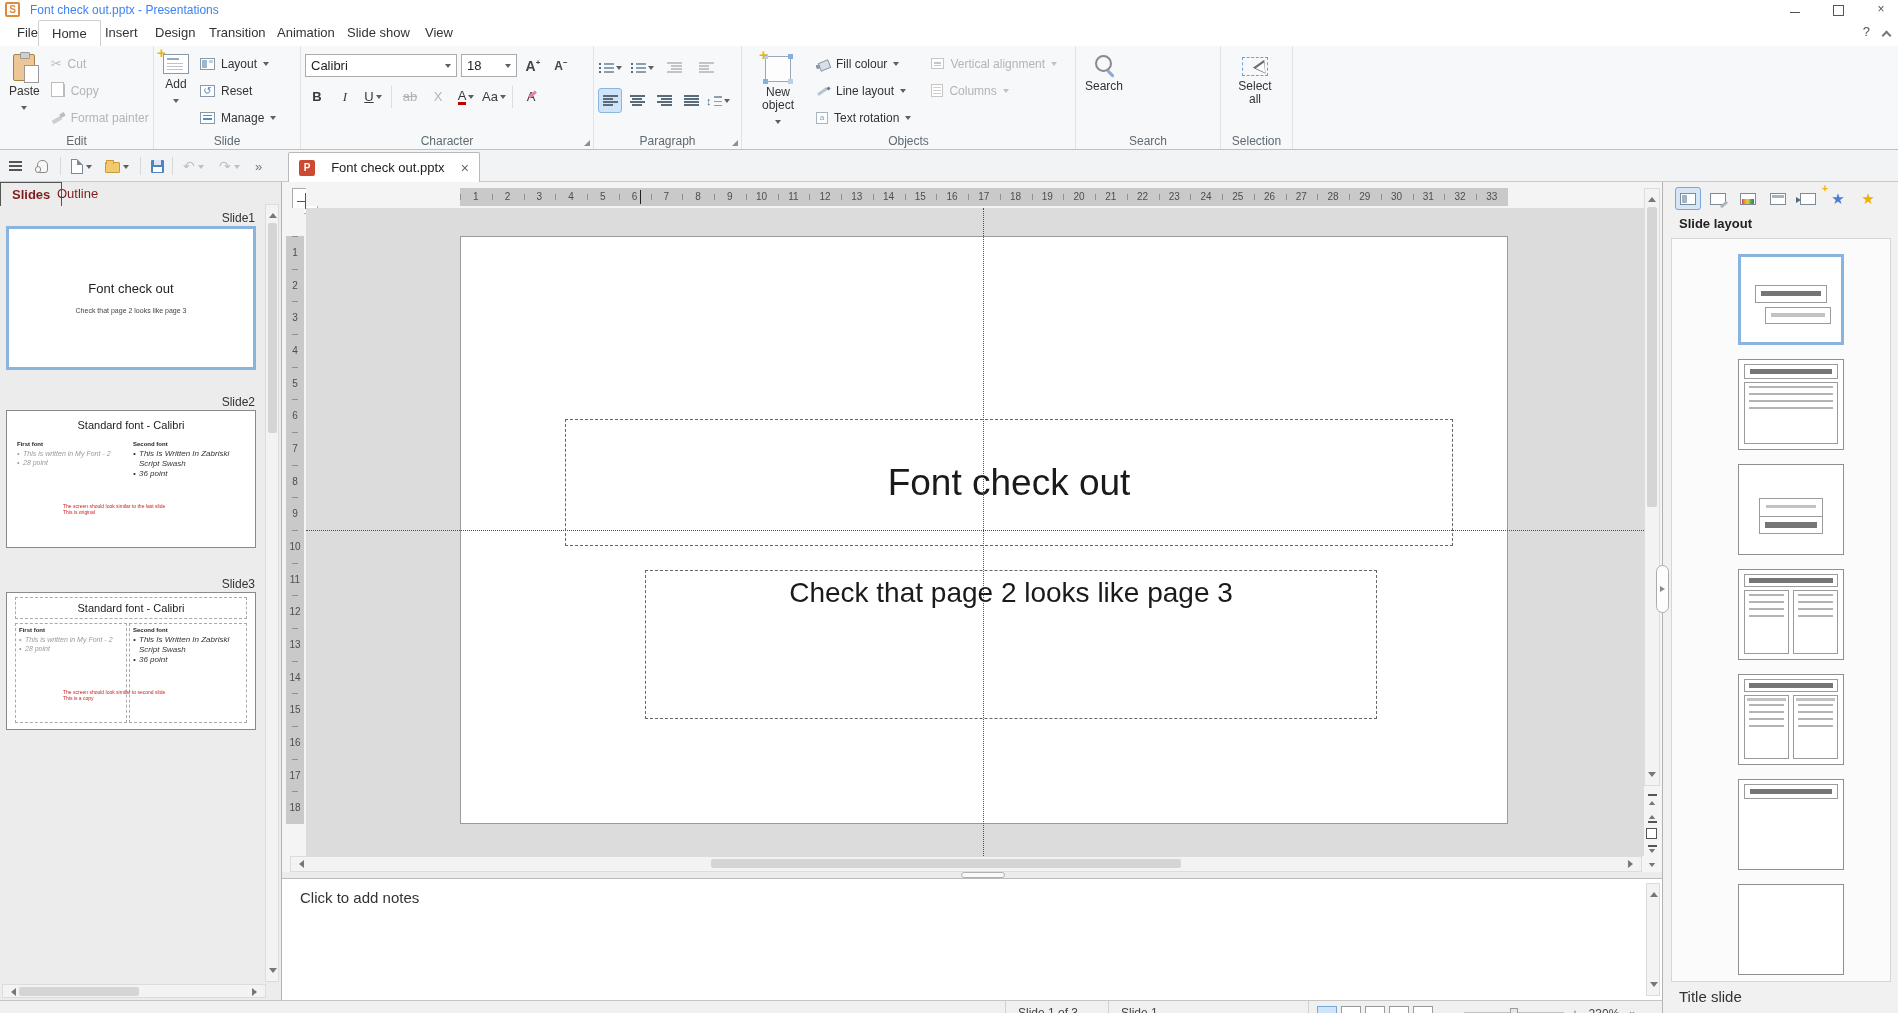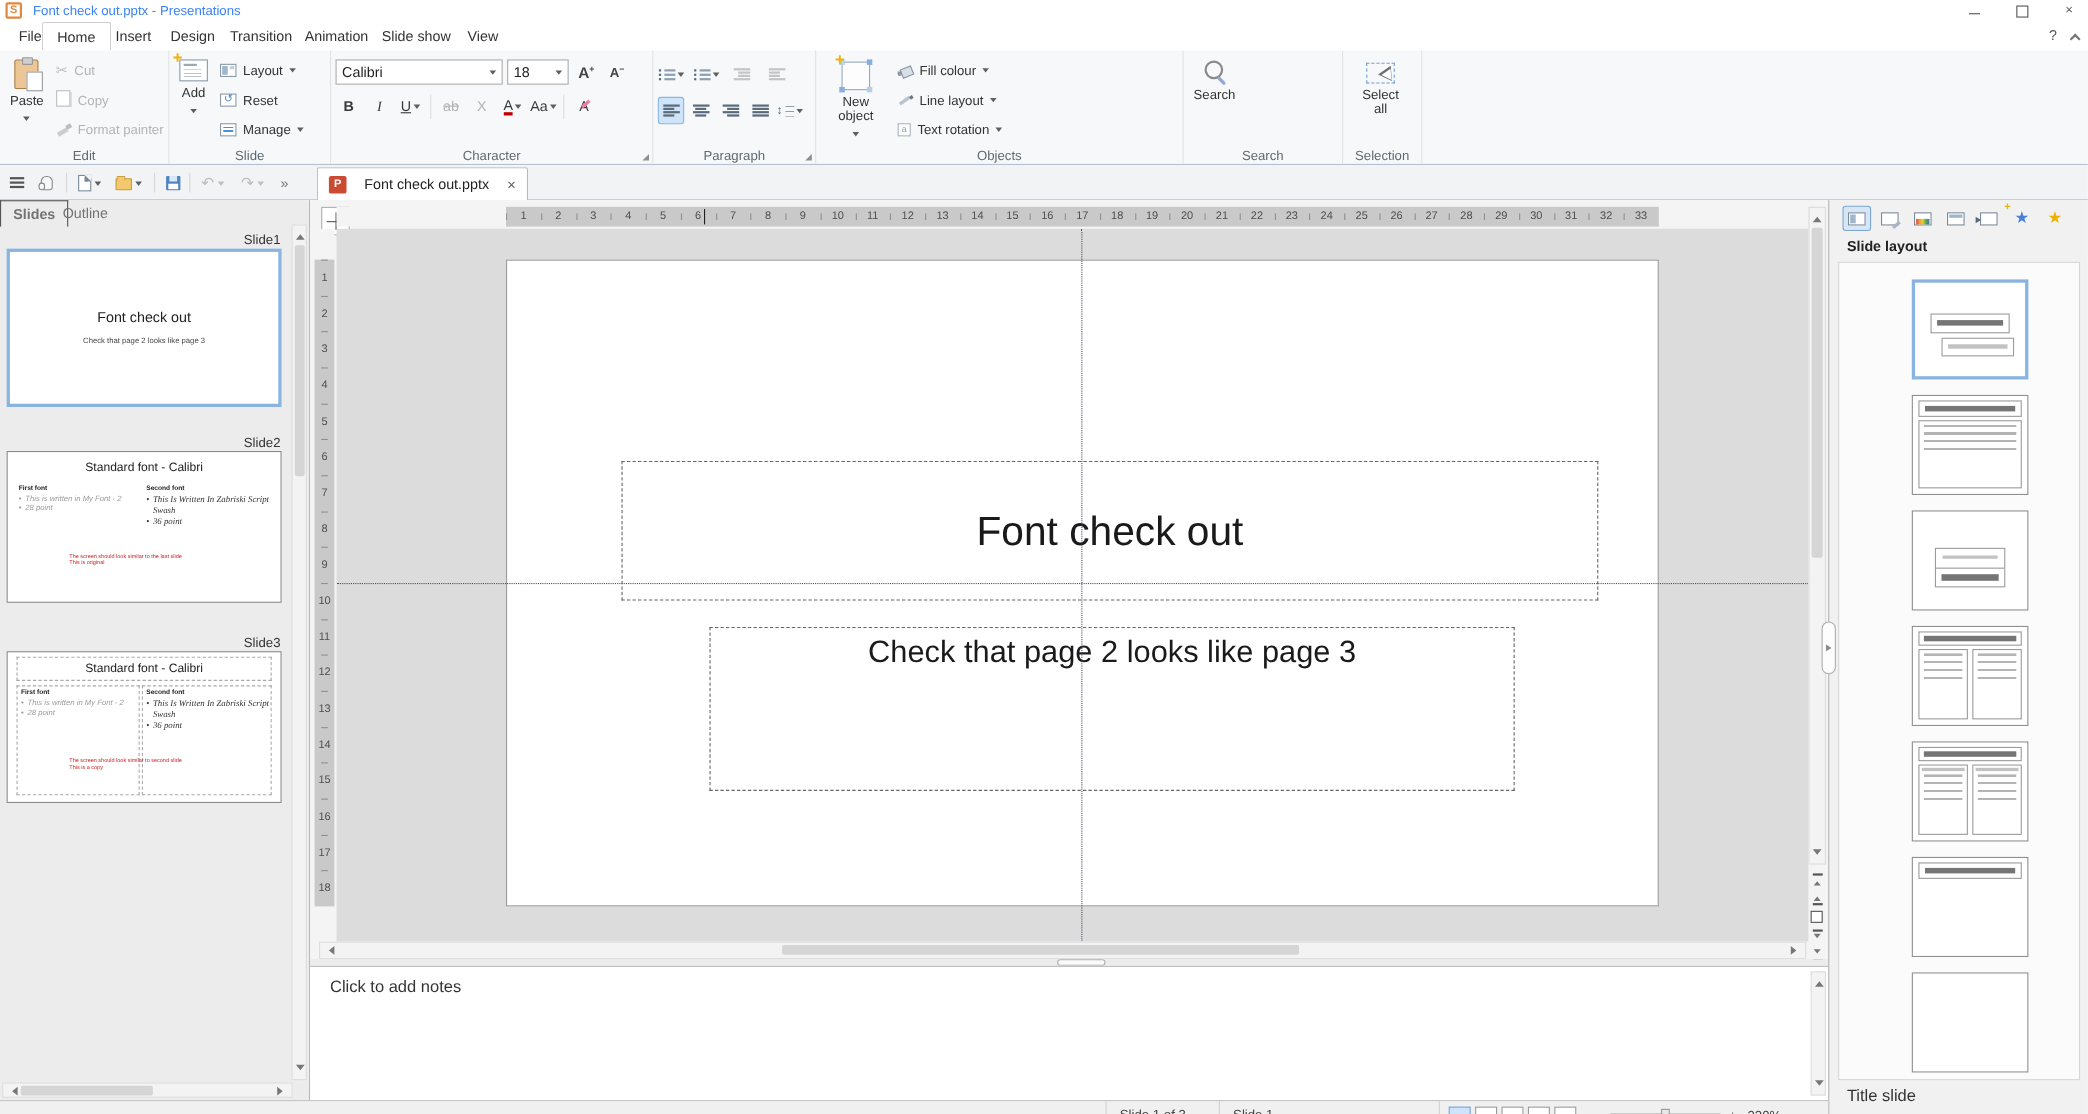--- a/index.html
+++ b/index.html
@@ -136,32 +136,32 @@
   .i-arrow { font-size:14px; color:#bdbdbd; line-height:14px;}
   .qsep { position:absolute; top:7px; width:1px; height:18px; background:#d7d7d7; }
   #doc-tab { position:absolute; left:288px; top:2px; width:192px; height:30px; background:#fff;
     border:1px solid #b9b9b9; border-bottom:none; border-radius:2px 2px 0 0; display:flex; align-items:center; gap:8px; padding:0 10px; }
   .i-ppt { width:16px; height:16px; background:#cb4b32; border-radius:2px; color:#fff; font-size:10px; font-weight:bold; text-align:center; line-height:16px; }
   #doc-tab-label { font-size:13px; color:#222; flex:1; text-align:center;}
   .x-close { color:#666; font-size:14px; line-height:14px; }
 
   
   #left-panel { position:absolute; left:0; top:182px; width:282px; height:818px; background:#ececec; border-right:1px solid #b3b3b3; }
-  .ptab { position:absolute; top:0; height:24px; line-height:23px; padding:0 11px; font-size:13px; color:#737373; }
+  .ptab { position:absolute; top:0; height:24px; line-height:23px; padding:0 11px; font-size:13px; color:#7f1d1d; }
   .ptab.active { font-weight:bold; border:1px solid #555; border-bottom:none; background:#ececec; }
   .thumb-label { position:absolute; right:26px; font-size:12px; color:#333; }
   .thumb { position:absolute; left:6px; width:250px; background:#fff; border:1px solid #8a8a8a; }
   .thumb.sel { border:3px solid #8ab4e0; }
   .t-title { position:absolute; left:0; right:0; text-align:center; color:#222; }
   .t-sub { position:absolute; left:0; right:0; text-align:center; color:#444; }
   .mini-head { font-size:6px; font-weight:bold; color:#222; margin-bottom:2px;}
   .mini-li { position:relative; padding-left:6px; }
   .mini-li::before { content:"•"; position:absolute; left:0; top:0; }
   .hand-font { font-style:italic; color:#9a9a9a; font-size:7px; line-height:9px;}
-  .script-font { font-family:Liberation Serif, serif; font-style:italic; color:#333; font-size:8px; line-height:10px;}
+  .script-font { font-family:Liberation Sans, sans-serif; font-style:italic; color:#333; font-size:8px; line-height:10px;}
   .red-note { font-size:5px; line-height:6px; color:#cc2222; }
   .ph { position:absolute; border:1px dashed #aaa; }
   .pscroll { position:absolute; background:#f3f3f3; border:1px solid #dcdcdc; }
   .tri { width:0; height:0; display:inline-block; }
   .tri.up { border:4px solid transparent; border-bottom:5px solid #777; }
   .tri.down { border:4px solid transparent; border-top:5px solid #777; }
   .tri.left { border:4px solid transparent; border-right:5px solid #777; }
   .tri.right { border:4px solid transparent; border-left:5px solid #777; }
   .sb-thumb { position:absolute; background:#d5d5d5; border-radius:2px;}
 
@@ -471,20 +471,32 @@
         <span class="ic i-pencil"></span>
         <span>Line layout</span>
           <span class="crt"></span>
         </div>
       <div class="btn-sm">
         <span class="ic i-textrot">a</span>
         <span>Text rotation</span>
           <span class="crt"></span>
         </div>
     </div>
+    <div class="col" style="margin-left:10px;">
+      <div class="btn-sm dis">
+        <span class="ic i-valign"></span>
+        <span>Vertical alignment</span>
+          <span class="crt d"></span>
+        </div>
+      <div class="btn-sm dis">
+        <span class="ic i-columns"></span>
+        <span>Columns</span>
+          <span class="crt d"></span>
+        </div>
+    </div>
     <div class="rg-label">Objects</div>
   </div>
 
   <div class="rg" style="width:145px;">
     <div class="btn-big">
       <span class="ic i-mag"></span>
       <span>Search</span>
     </div>
     <div class="rg-label">Search</div>
   </div>

